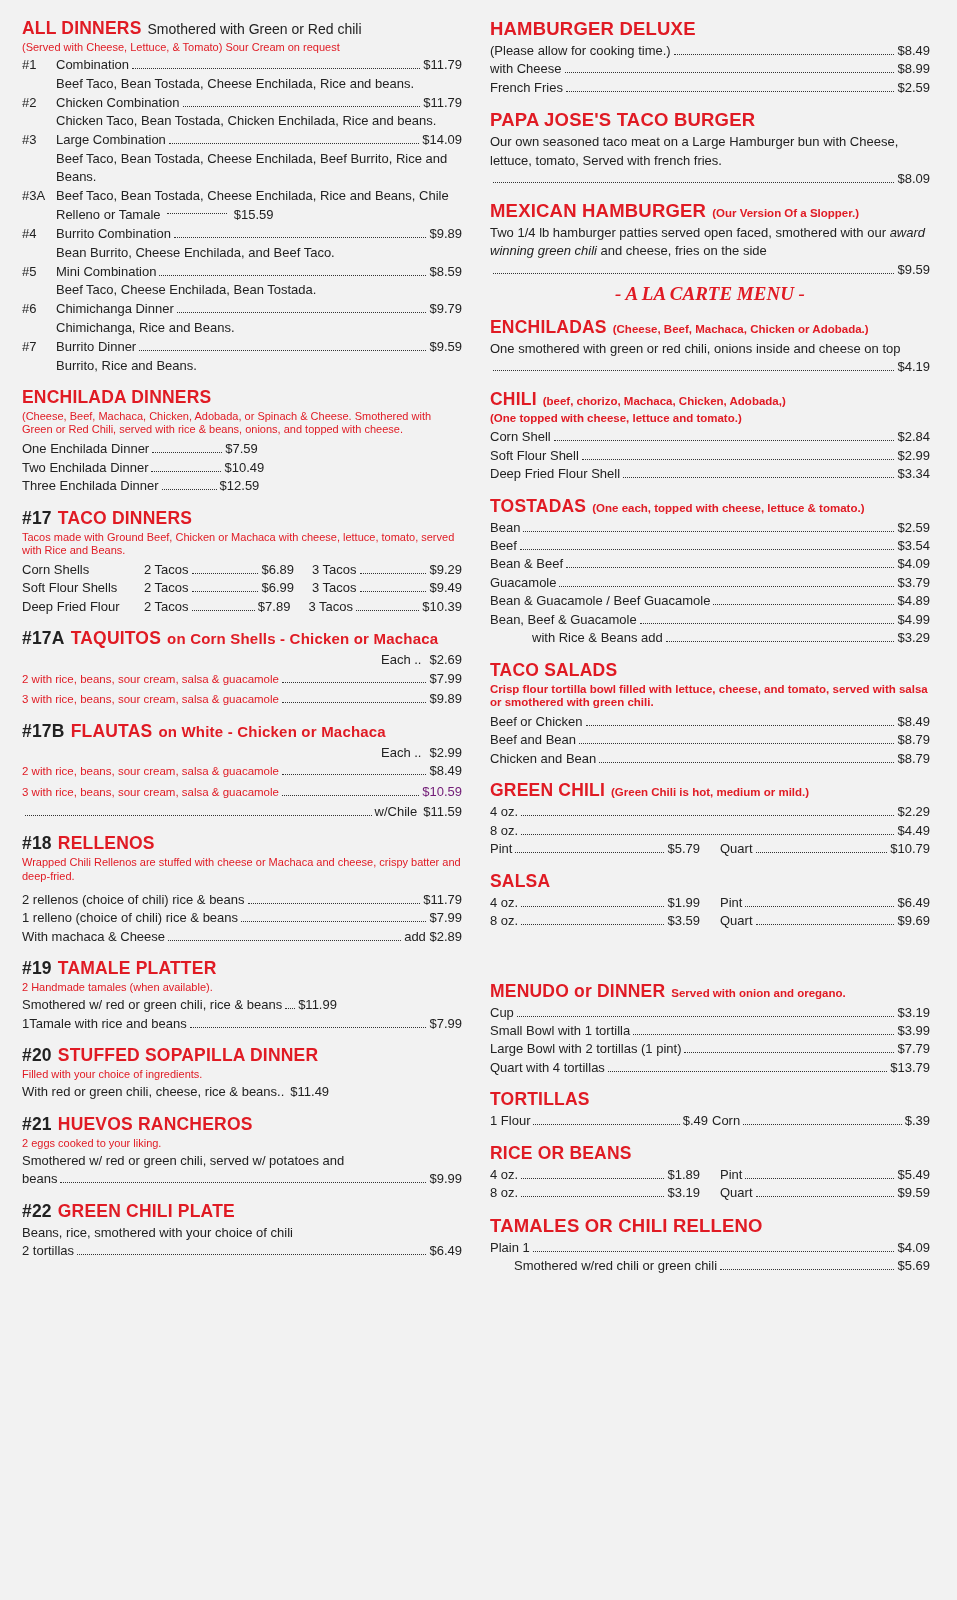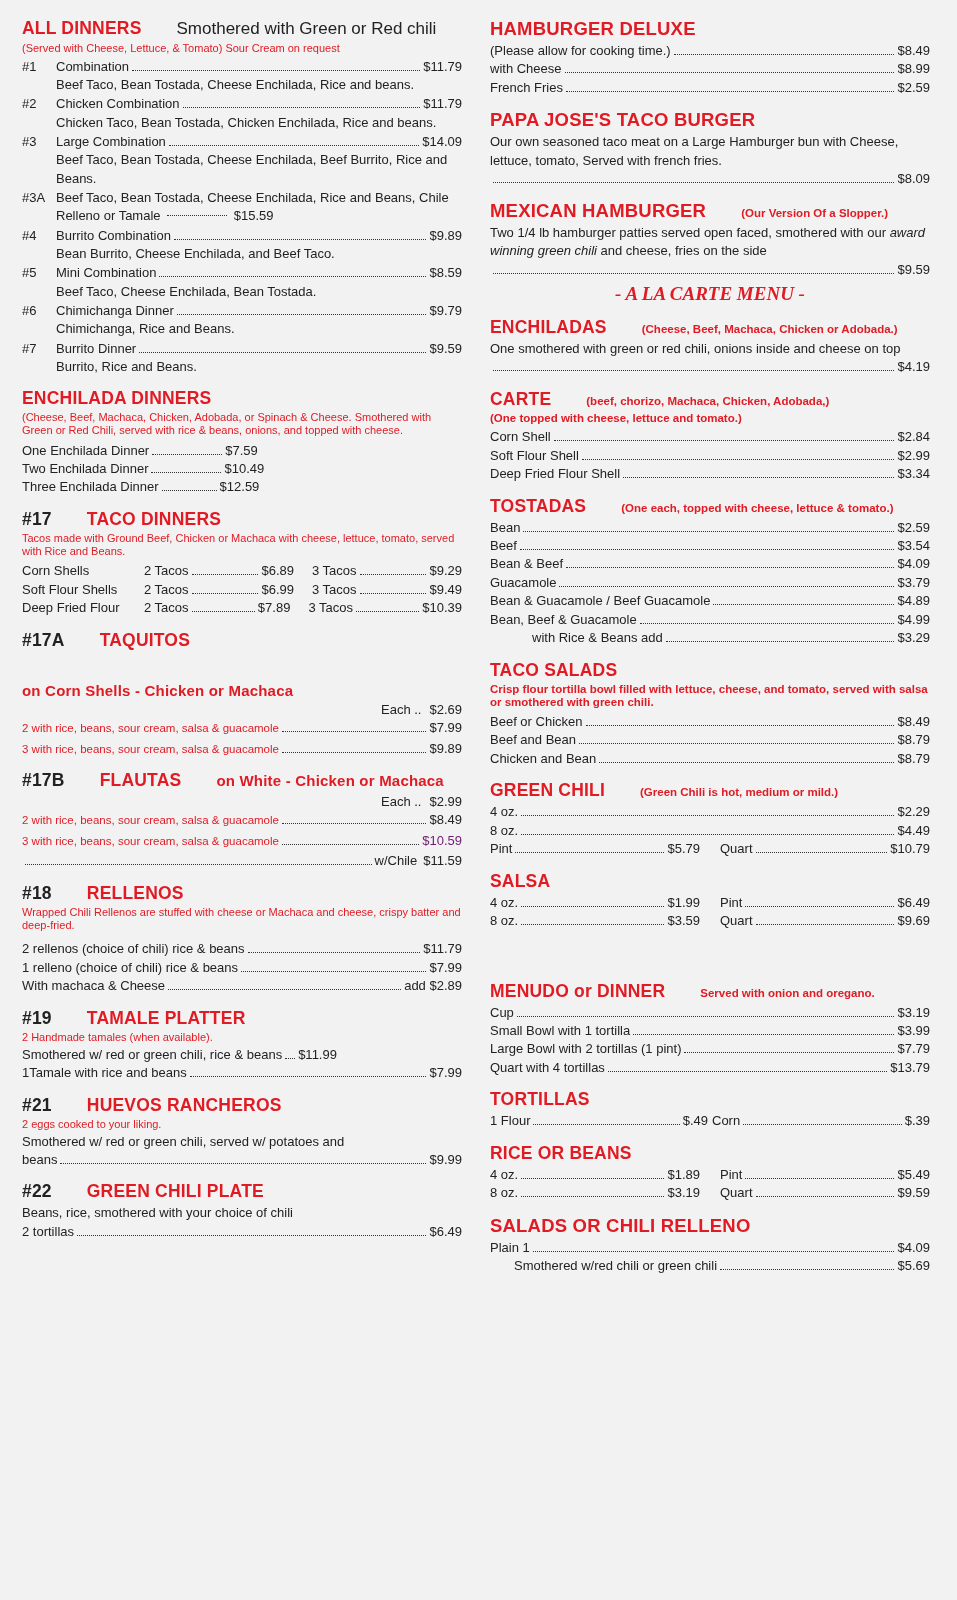--- a/index.html
+++ b/index.html
@@ -21,21 +21,21 @@
   }
   .col{width:440px;flex:0 0 440px;}
   .hdr{
     color:#e01b24;font-weight:bold;font-size:17.5px;letter-spacing:.2px;
     margin:0 0 2px 0;
   }
   .hdr.lg{font-size:18.5px;}
   .sub{
     color:#e01b24;font-size:11.5px;font-weight:bold;line-height:1.18;margin:0 0 3px 0;
   }
-  .subblk{color:#222;font-size:17px;line-height:1.2;margin:0 0 3px 0;}
+  .subblk{color:#222;font-size:14px;line-height:1.2;margin:0 0 3px 0;}
   .note{color:#e01b24;font-size:11px;line-height:1.2;margin:0 0 2px 0;}
   .blk{margin-bottom:12px;}
   .line{
     display:flex;align-items:baseline;font-size:13px;line-height:1.42;
   }
   .line .nm{white-space:nowrap;}
   .line .dots{
     flex:1 1 auto;border-bottom:1.5px dotted #333;margin:0 3px 3px 3px;min-width:6px;
   }
   .line .pr{white-space:nowrap;}
@@ -45,21 +45,21 @@
   .item{margin-bottom:1px;}
   .alacarte{
     text-align:center;color:#e01b24;font-style:italic;font-weight:bold;
     font-size:19px;font-family:"Liberation Serif",serif;margin:4px 0 8px 0;
   }
   .two{display:flex;}
   .two .half{width:50%;}
   .sp2{height:14px;}
   .sp3{height:24px;}
   .ital{font-style:italic;}
-  .hdrline{display:flex;align-items:baseline;flex-wrap:wrap;gap:29px;}
+  .hdrline{display:flex;align-items:baseline;flex-wrap:wrap;}
   .hdrline .hdr{margin-right:6px;}
 </style>
 </head>
 <body>
 
 <div class="page">
 
   <div class="col">
 
     <div class="blk">
@@ -297,20 +297,32 @@
         <span class="dots" style="max-width:10px;"></span>
         <span class="pr">$11.99</span>
       </div>
       <div class="line">
         <span class="nm">1Tamale with rice and beans</span>
         <span class="dots"></span>
         <span class="pr">$7.99</span>
       </div>
     </div>
 
+    <div class="blk">
+      <div class="hdrline">
+        <span class="hdr" style="color:#222;">#20</span>
+        <span class="hdr">STUFFED SOPAPILLA DINNER</span>
+      </div>
+      <div class="note">Filled with your choice of ingredients.</div>
+      <div class="line">
+        <span class="nm">With red or green chili, cheese, rice &amp; beans..</span>
+        <span style="width:6px;"></span>
+        <span class="pr">$11.49</span>
+      </div>
+    </div>
 
     <div class="blk">
       <div class="hdrline">
         <span class="hdr" style="color:#222;">#21</span>
         <span class="hdr">HUEVOS RANCHEROS</span>
       </div>
       <div class="note">2 eggs cooked to your liking.</div>
       <div class="desc0">Smothered w/ red or green chili, served w/ potatoes and</div>
       <div class="line">
         <span class="nm">beans</span>
@@ -386,21 +398,21 @@
         <span>One smothered with green or red chili, onions inside and cheese on top</span>
       </div>
       <div class="line">
         <span class="dots"></span>
         <span class="pr">$4.19</span>
       </div>
     </div>
 
     <div class="blk">
       <div class="hdrline">
-        <span class="hdr">CARTE</span>
+        <span class="hdr">CHILI</span>
         <span class="sub">(beef, chorizo, Machaca, Chicken, Adobada,)</span>
       </div>
       <div class="sub">(One topped with cheese, lettuce and tomato.)</div>
       <div class="line">
         <span class="nm">Corn Shell</span>
         <span class="dots"></span>
         <span class="pr">$2.84</span>
       </div>
       <div class="line">
         <span class="nm">Soft Flour Shell</span>
@@ -601,21 +613,21 @@
         </div>
         <div class="half line" style="padding-left:20px;">
           <span class="nm">Quart</span>
           <span class="dots"></span>
           <span class="pr">$9.59</span>
         </div>
       </div>
     </div>
 
     <div class="blk">
-      <div class="hdr lg">SALADS OR CHILI RELLENO</div>
+      <div class="hdr lg">TAMALES OR CHILI RELLENO</div>
       <div class="line">
         <span class="nm">Plain 1</span>
         <span class="dots"></span>
         <span class="pr">$4.09</span>
       </div>
       <div class="line" style="padding-left:24px;">
         <span class="nm">Smothered w/red chili or green chili</span>
         <span class="dots"></span>
         <span class="pr">$5.69</span>
       </div>

